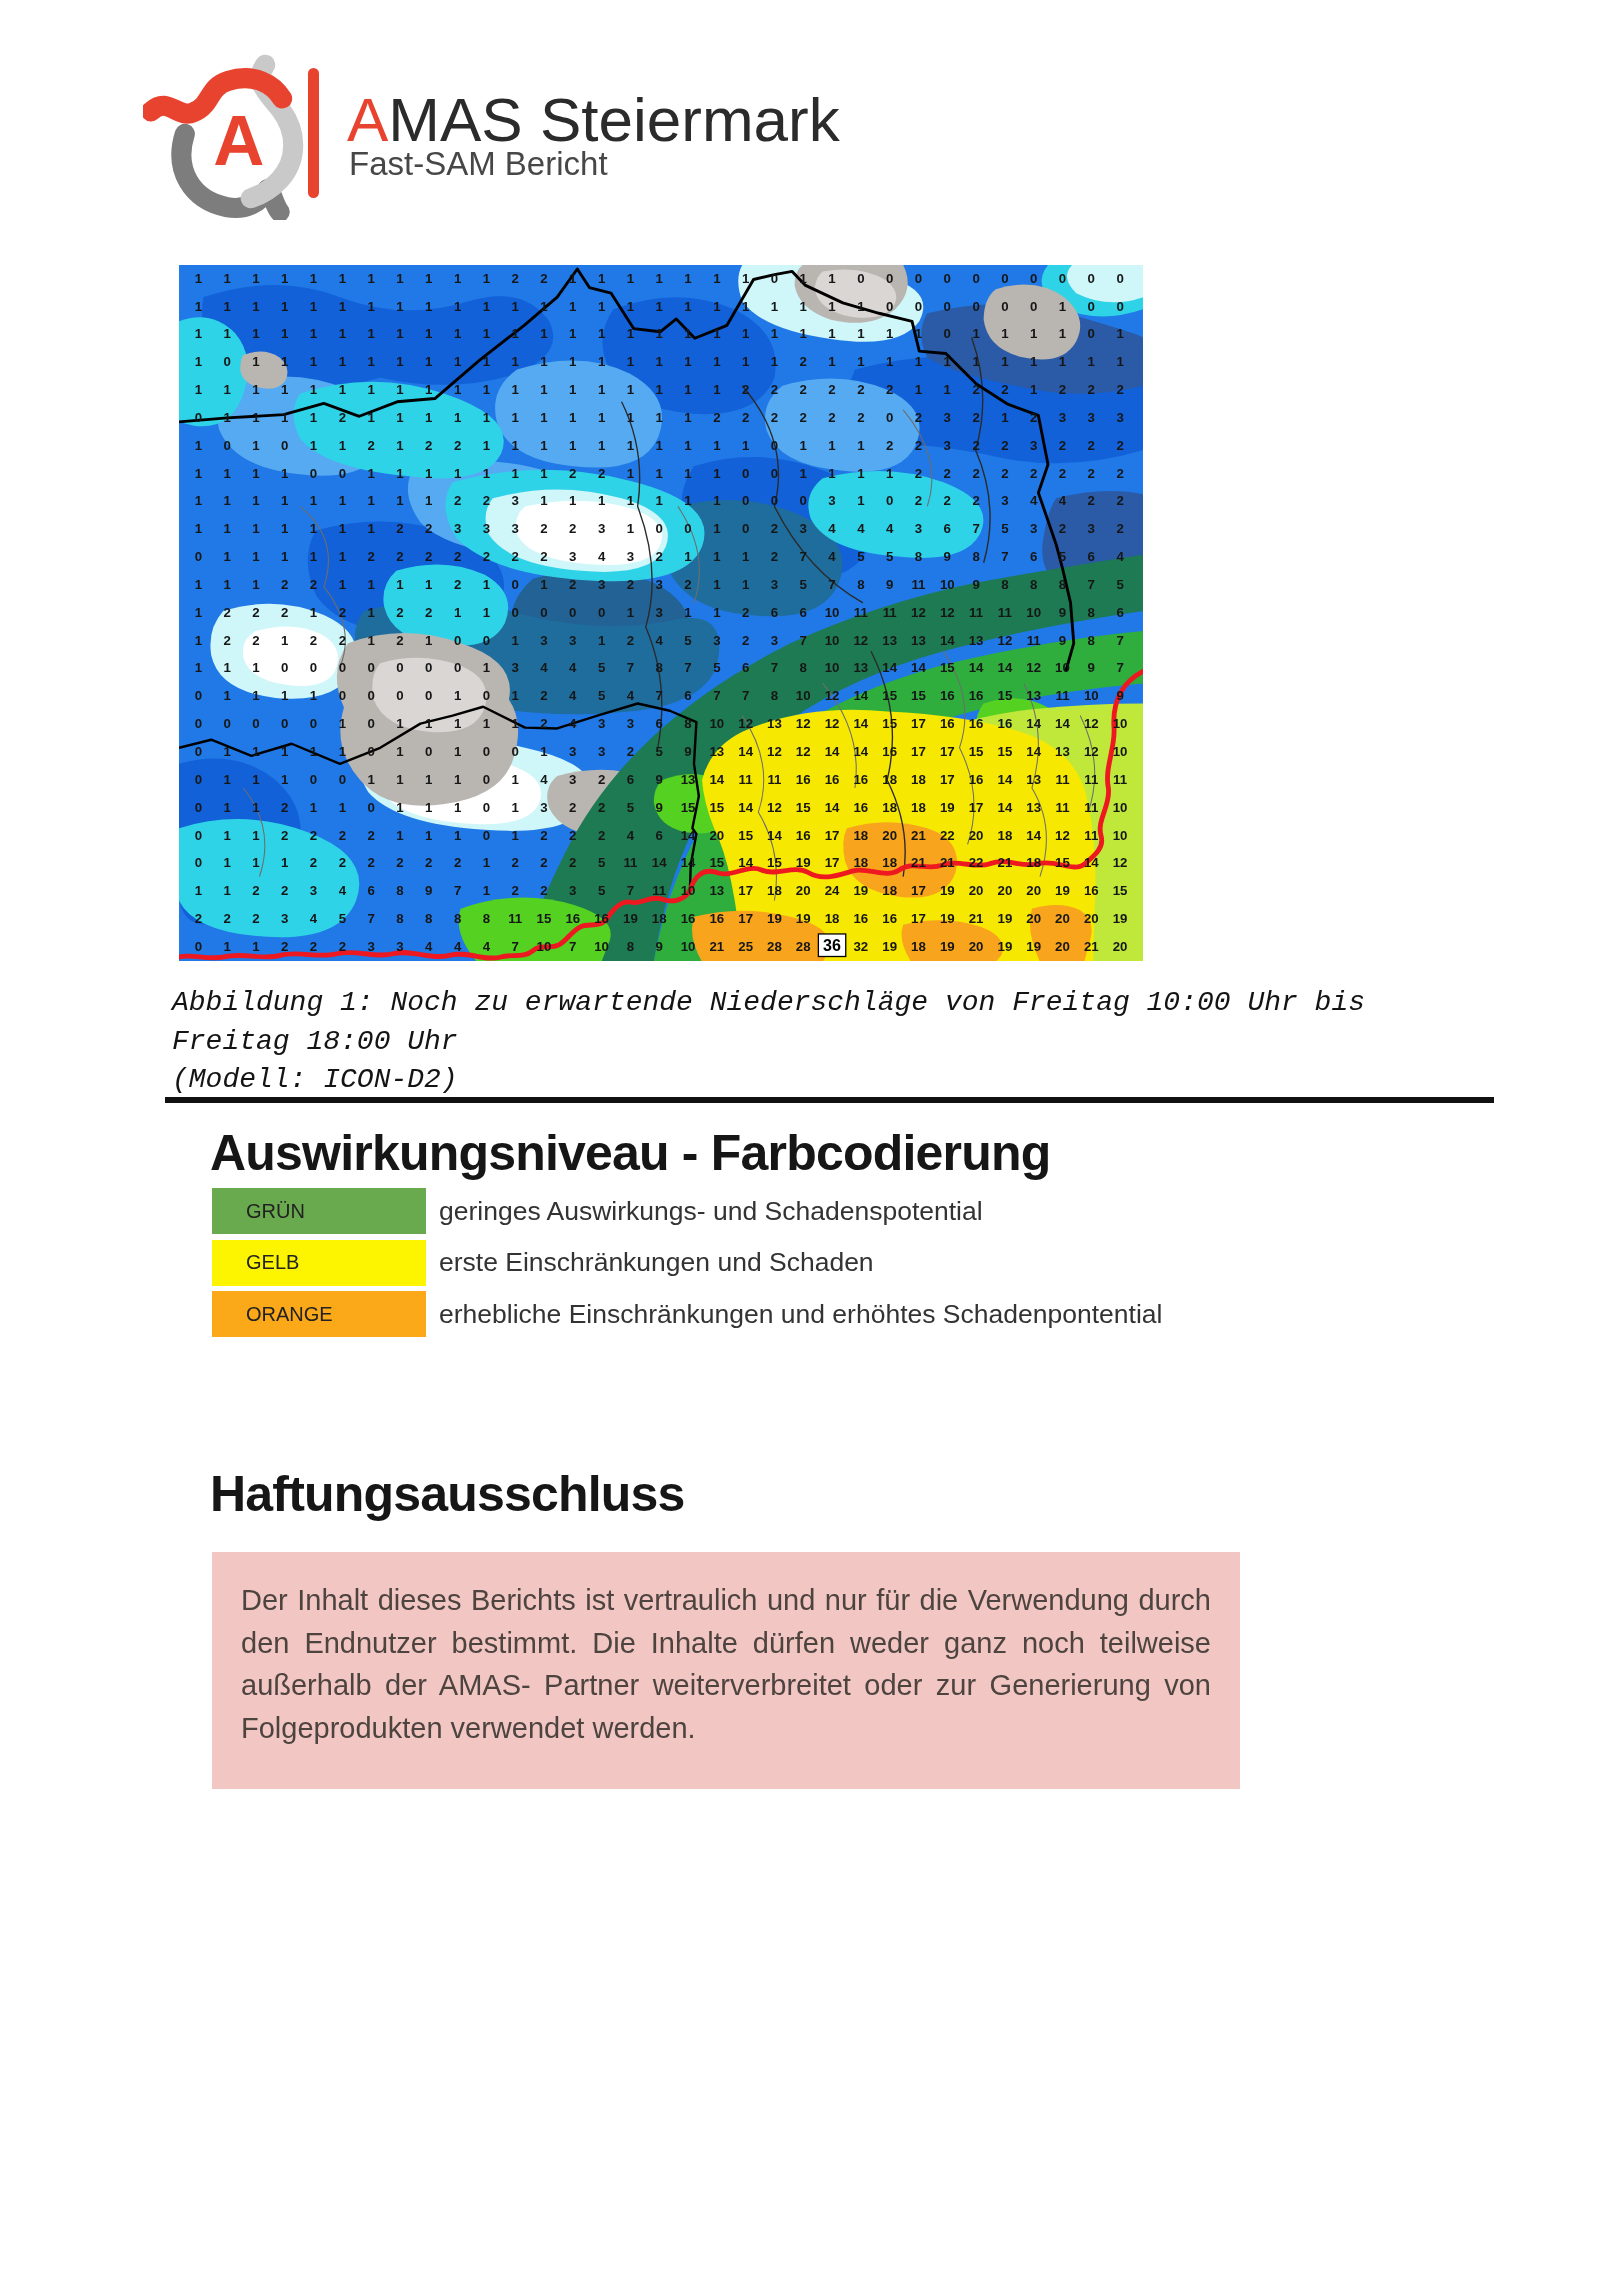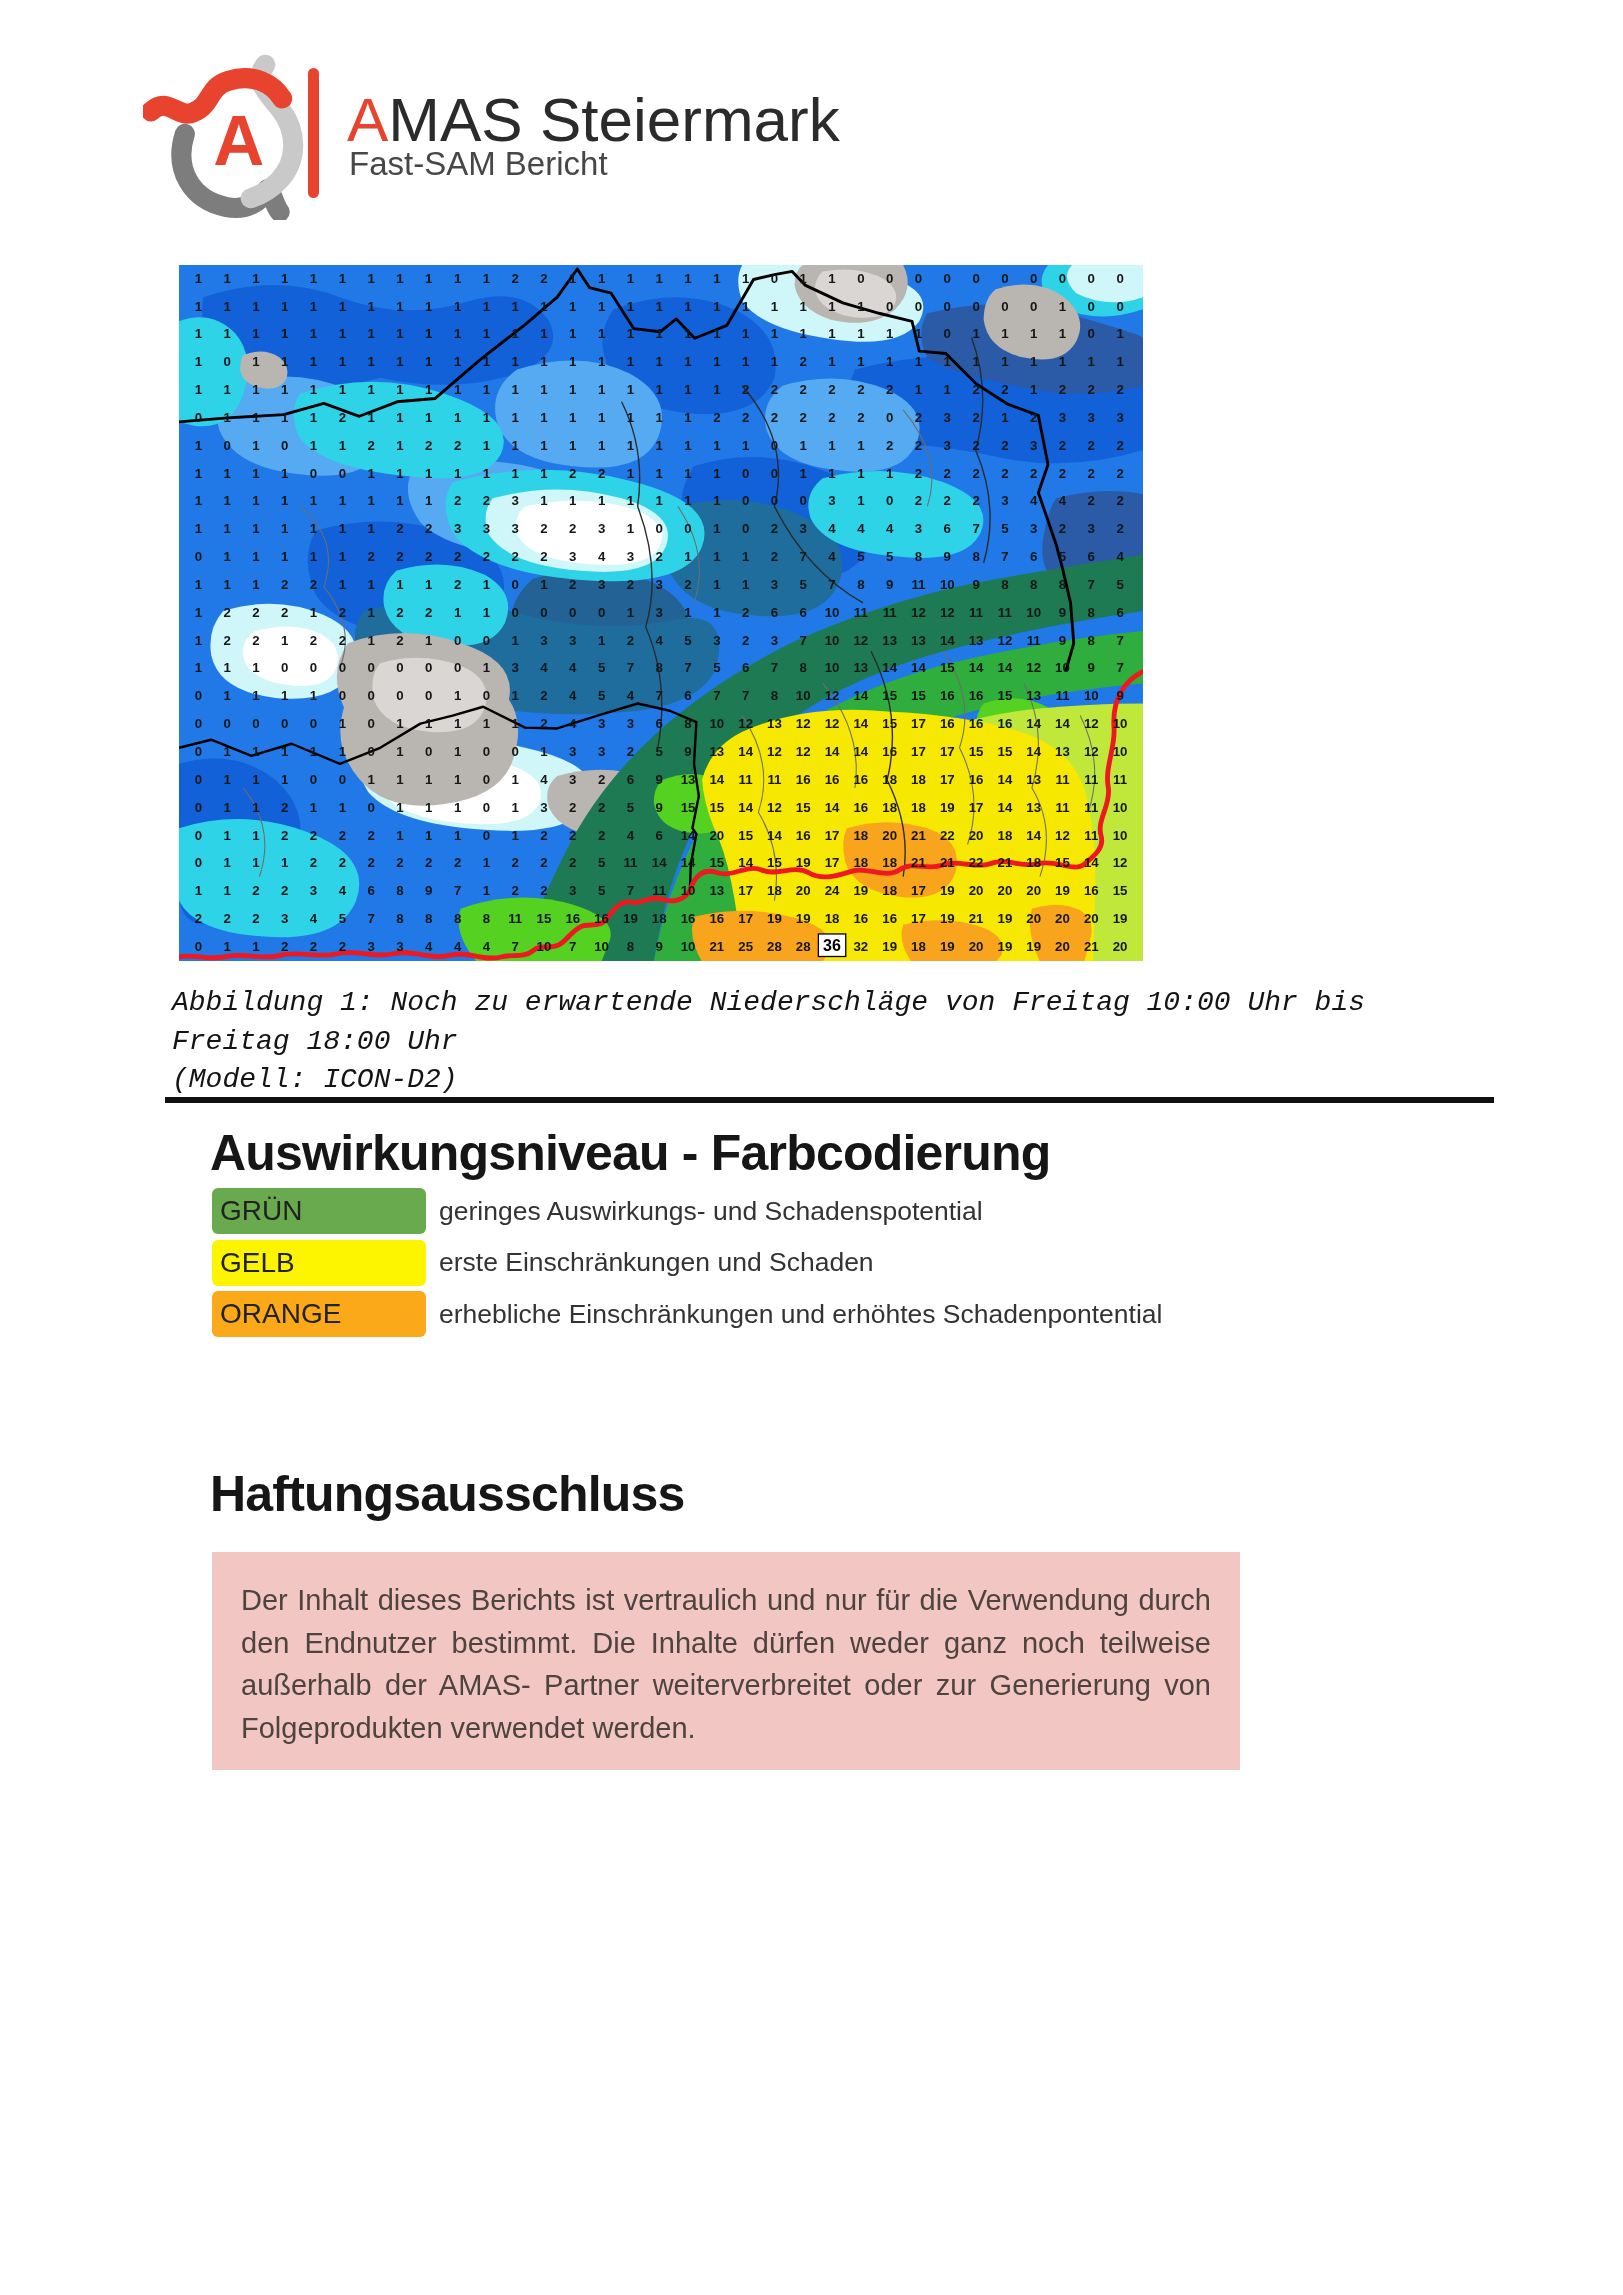--- a/index.html
+++ b/index.html
@@ -20,28 +20,28 @@
   .map-caption{position:absolute;left:172px;top:984px;width:1327px;
     font-style:italic;font-size:28px;line-height:1.38;color:#141414;font-family:Liberation Mono, monospace;}
   
   .divider{position:absolute;left:165px;top:1097px;width:1329px;height:5.6px;background:#111;}
   
   .h2{position:absolute;font-size:50px;font-weight:700;color:#161616;letter-spacing:-0.8px;}
   .impact-title{left:210px;top:1124px;}
   .legend{position:absolute;left:212px;top:1188px;width:1206px;}
   .legend-row{position:relative;height:46px;margin-bottom:5.6px;}
   .legend-swatch{position:absolute;left:0;top:0;width:214px;height:46px;
-    display:flex;align-items:center;padding-left:8px;box-sizing:border-box;
-    font-size:28px;color:#222222;border-radius:6px;}
+    display:flex;align-items:center;padding-left:34px;box-sizing:border-box;
+    font-size:20px;color:#222222;}
   .legend-desc{position:absolute;left:227px;top:0;height:46px;display:flex;align-items:center;
     font-size:26.5px;color:#333333;text-align:center;}
   
   .disclaimer-title{left:210px;top:1465px;}
   .disclaimer-box{position:absolute;left:212px;top:1552px;width:1028px;box-sizing:border-box;
-    background:#f2c6c2;padding:27px 29px 20px 29px;}
+    background:#f2c6c2;padding:27px 29px 39px 29px;}
   .disclaimer-text{font-size:29px;line-height:1.47;color:#4d4440;text-align:justify;margin:0;}
   
   .footer{position:absolute;left:0;top:2123px;width:1623px;height:172px;}
 </style>
 </head>
 <body>
 
 <div class="header">
   <svg class="logo-mark" viewBox="0 0 240 215">
     <path d="M52,108 C38,152 60,190 104,199 C130,204 147,191 154,178 C158,170 162,196 170,205" fill="none" stroke="#7d7d7d" stroke-width="25" stroke-linecap="round"></path>

